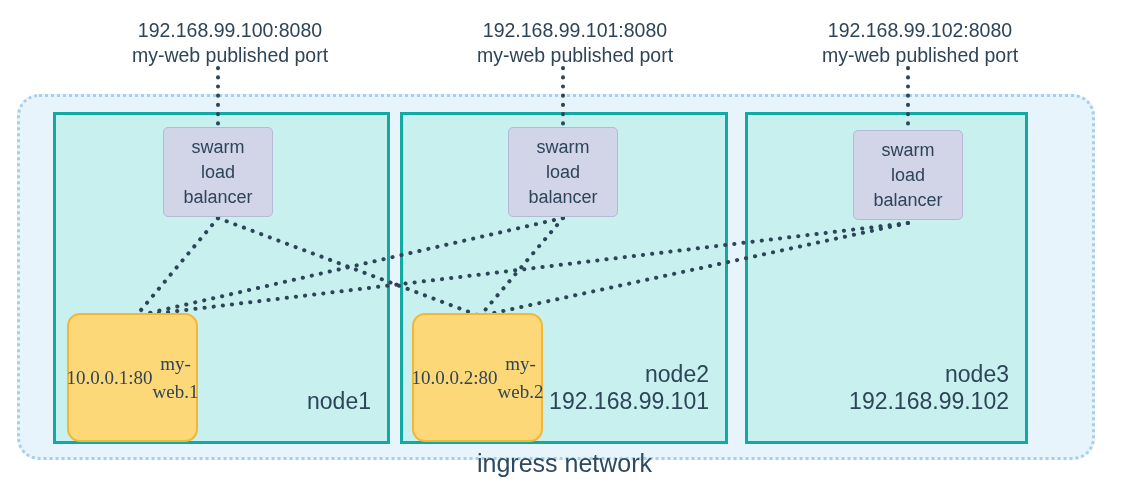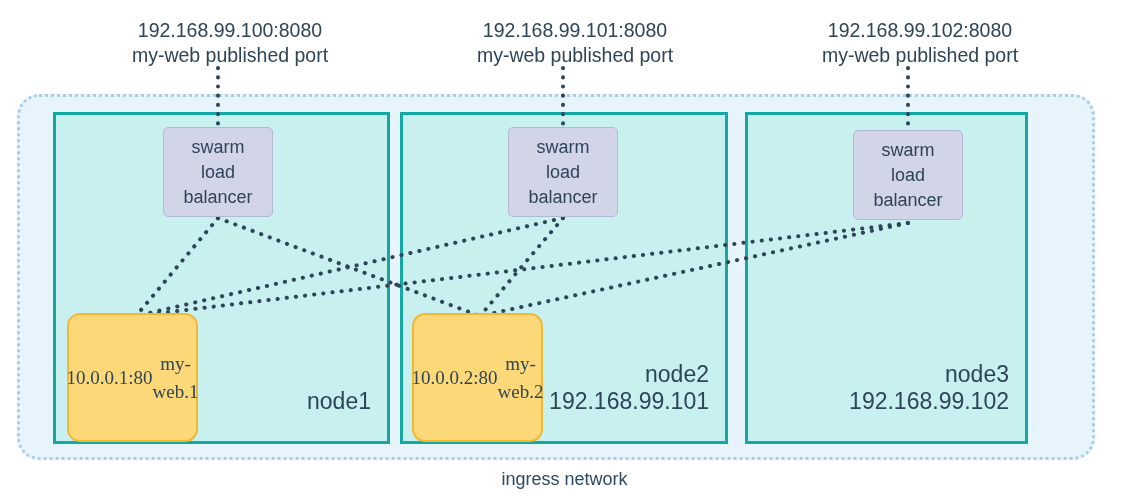--- a/index.html
+++ b/index.html
@@ -41,25 +41,25 @@
     width: 1078px;
     height: 366px;
     box-sizing: border-box;
     background: #e8f4fb;
     border: 3px dotted #a9cfe8;
     border-radius: 22px;
   }
   .ingress-caption {
     position: absolute;
     left: 0;
-    top: 462px;
+    top: 446px;
     width: 1129px;
     text-align: center;
     color: #2c4a63;
-    font-size: 18px;
+    font-size: 25px;
     line-height: 34px;
   }
 
   
   .node {
     position: absolute;
     box-sizing: border-box;
     background: #c7f0ef;
     border: 3px solid #13a9a3;
     top: 112px;

